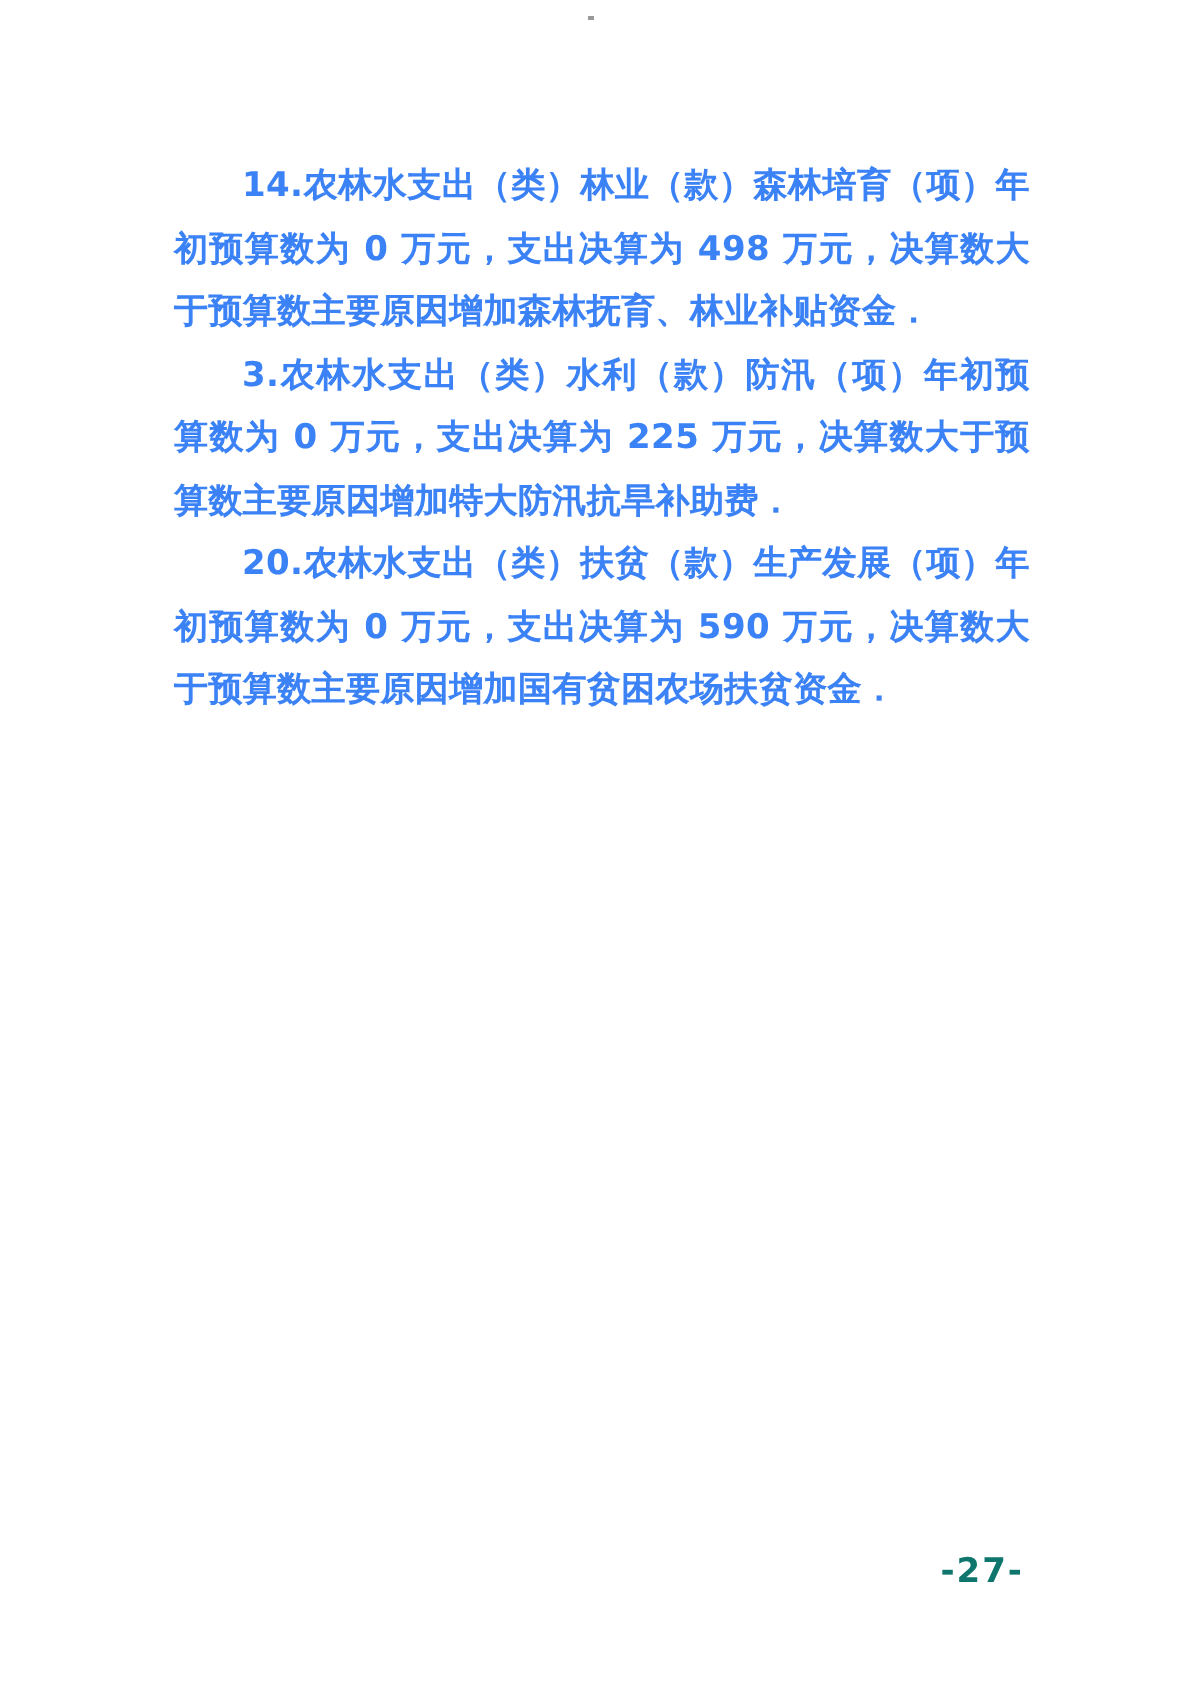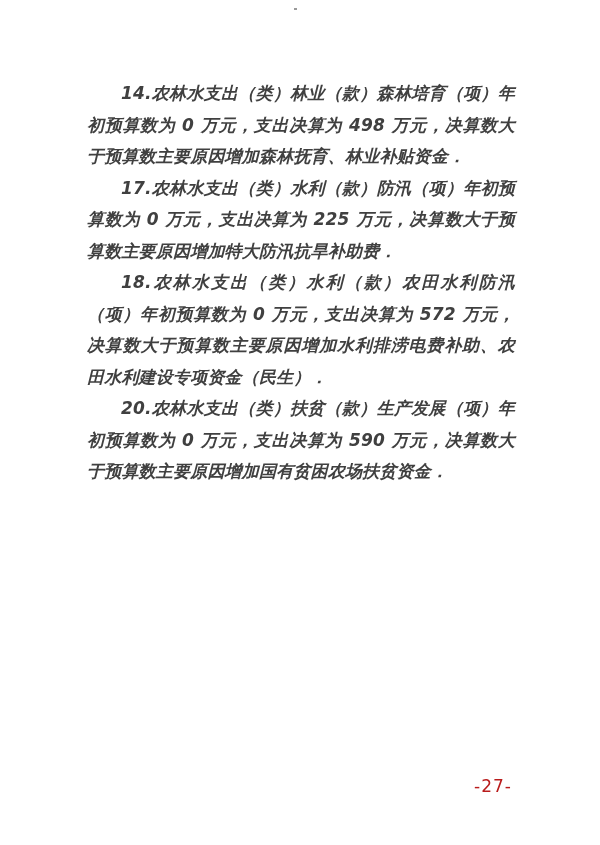--- a/index.html
+++ b/index.html
@@ -22,51 +22,49 @@
       left: 87px;
       top: 78px;
       width: 428px;
     }
     p.para {
       margin: 0;
       padding: 0;
       font-size: 17px;
       line-height: 31.5px;
       font-weight: 700;
-      color: #404040;
+      color: #3b82f6;
       text-align: justify;
       text-align-last: left;
       text-indent: 2em;
       letter-spacing: 0.2px;
-      font-style: italic;
     }
     .page-num {
       position: absolute;
       top: 776px;
       right: 88px;
       font-size: 17px;
-      font-weight: 400;
+      font-weight: 700;
       letter-spacing: 1px;
-      color: #b91c1c;
+      color: #0f766e;
       font-family: "DejaVu Sans", sans-serif;
     }
     .speck {
       position: absolute;
       left: 294px;
       top: 8px;
       width: 3px;
       height: 2px;
       background: #9a9a9a;
     }
   </style>
 </head>
 <body>
 
 <div class="page">
   <div class="speck"></div>
   <div class="text-block" id="paragraphs">
       <p class="para">14.农林水支出（类）林业（款）森林培育（项）年初预算数为 0 万元，支出决算为 498 万元，决算数大于预算数主要原因增加森林抚育、林业补贴资金．</p>
-      <p class="para">17.农林水支出（类）水利（款）防汛（项）年初预算数为 0 万元，支出决算为 225 万元，决算数大于预算数主要原因增加特大防汛抗旱补助费．</p>
-      <p class="para">18.农林水支出（类）水利（款）农田水利防汛（项）年初预算数为 0 万元，支出决算为 572 万元，决算数大于预算数主要原因增加水利排涝电费补助、农田水利建设专项资金（民生）．</p>
+      <p class="para">3.农林水支出（类）水利（款）防汛（项）年初预算数为 0 万元，支出决算为 225 万元，决算数大于预算数主要原因增加特大防汛抗旱补助费．</p>
       <p class="para">20.农林水支出（类）扶贫（款）生产发展（项）年初预算数为 0 万元，支出决算为 590 万元，决算数大于预算数主要原因增加国有贫困农场扶贫资金．</p>
     </div>
   <div class="page-num">-27-</div>
 </div>
 
 </body></html>

